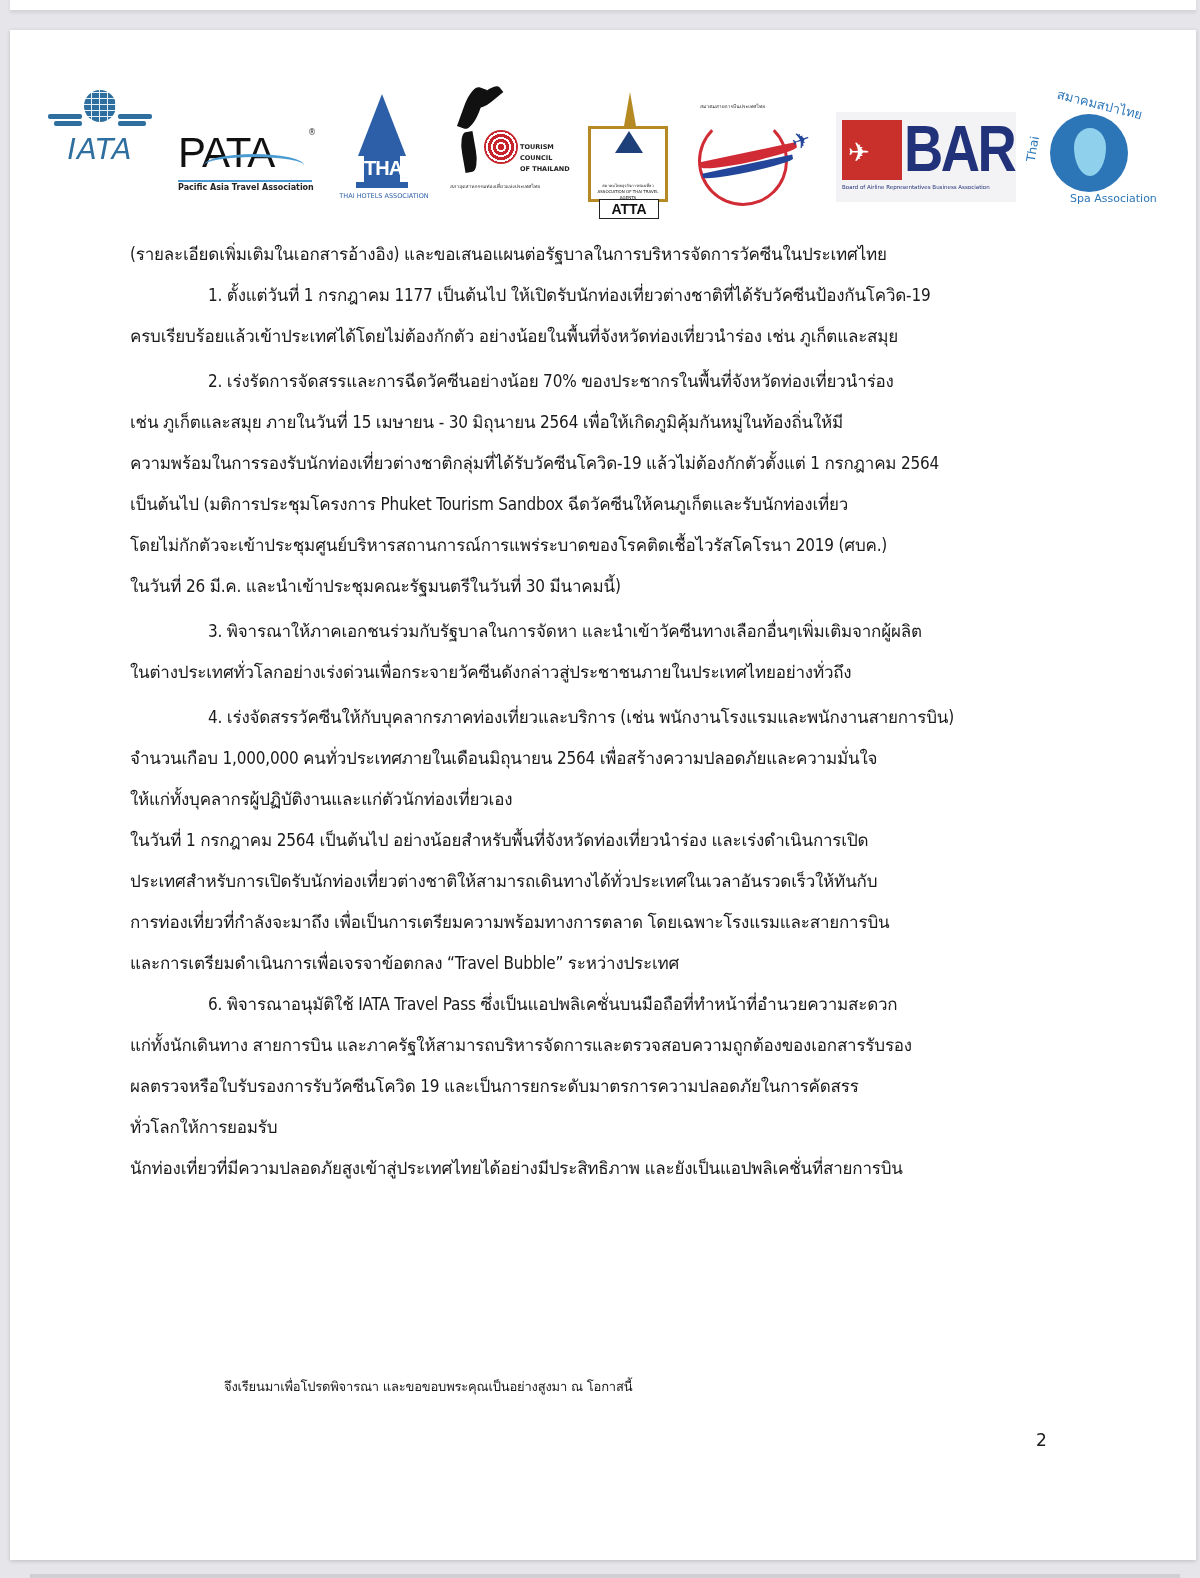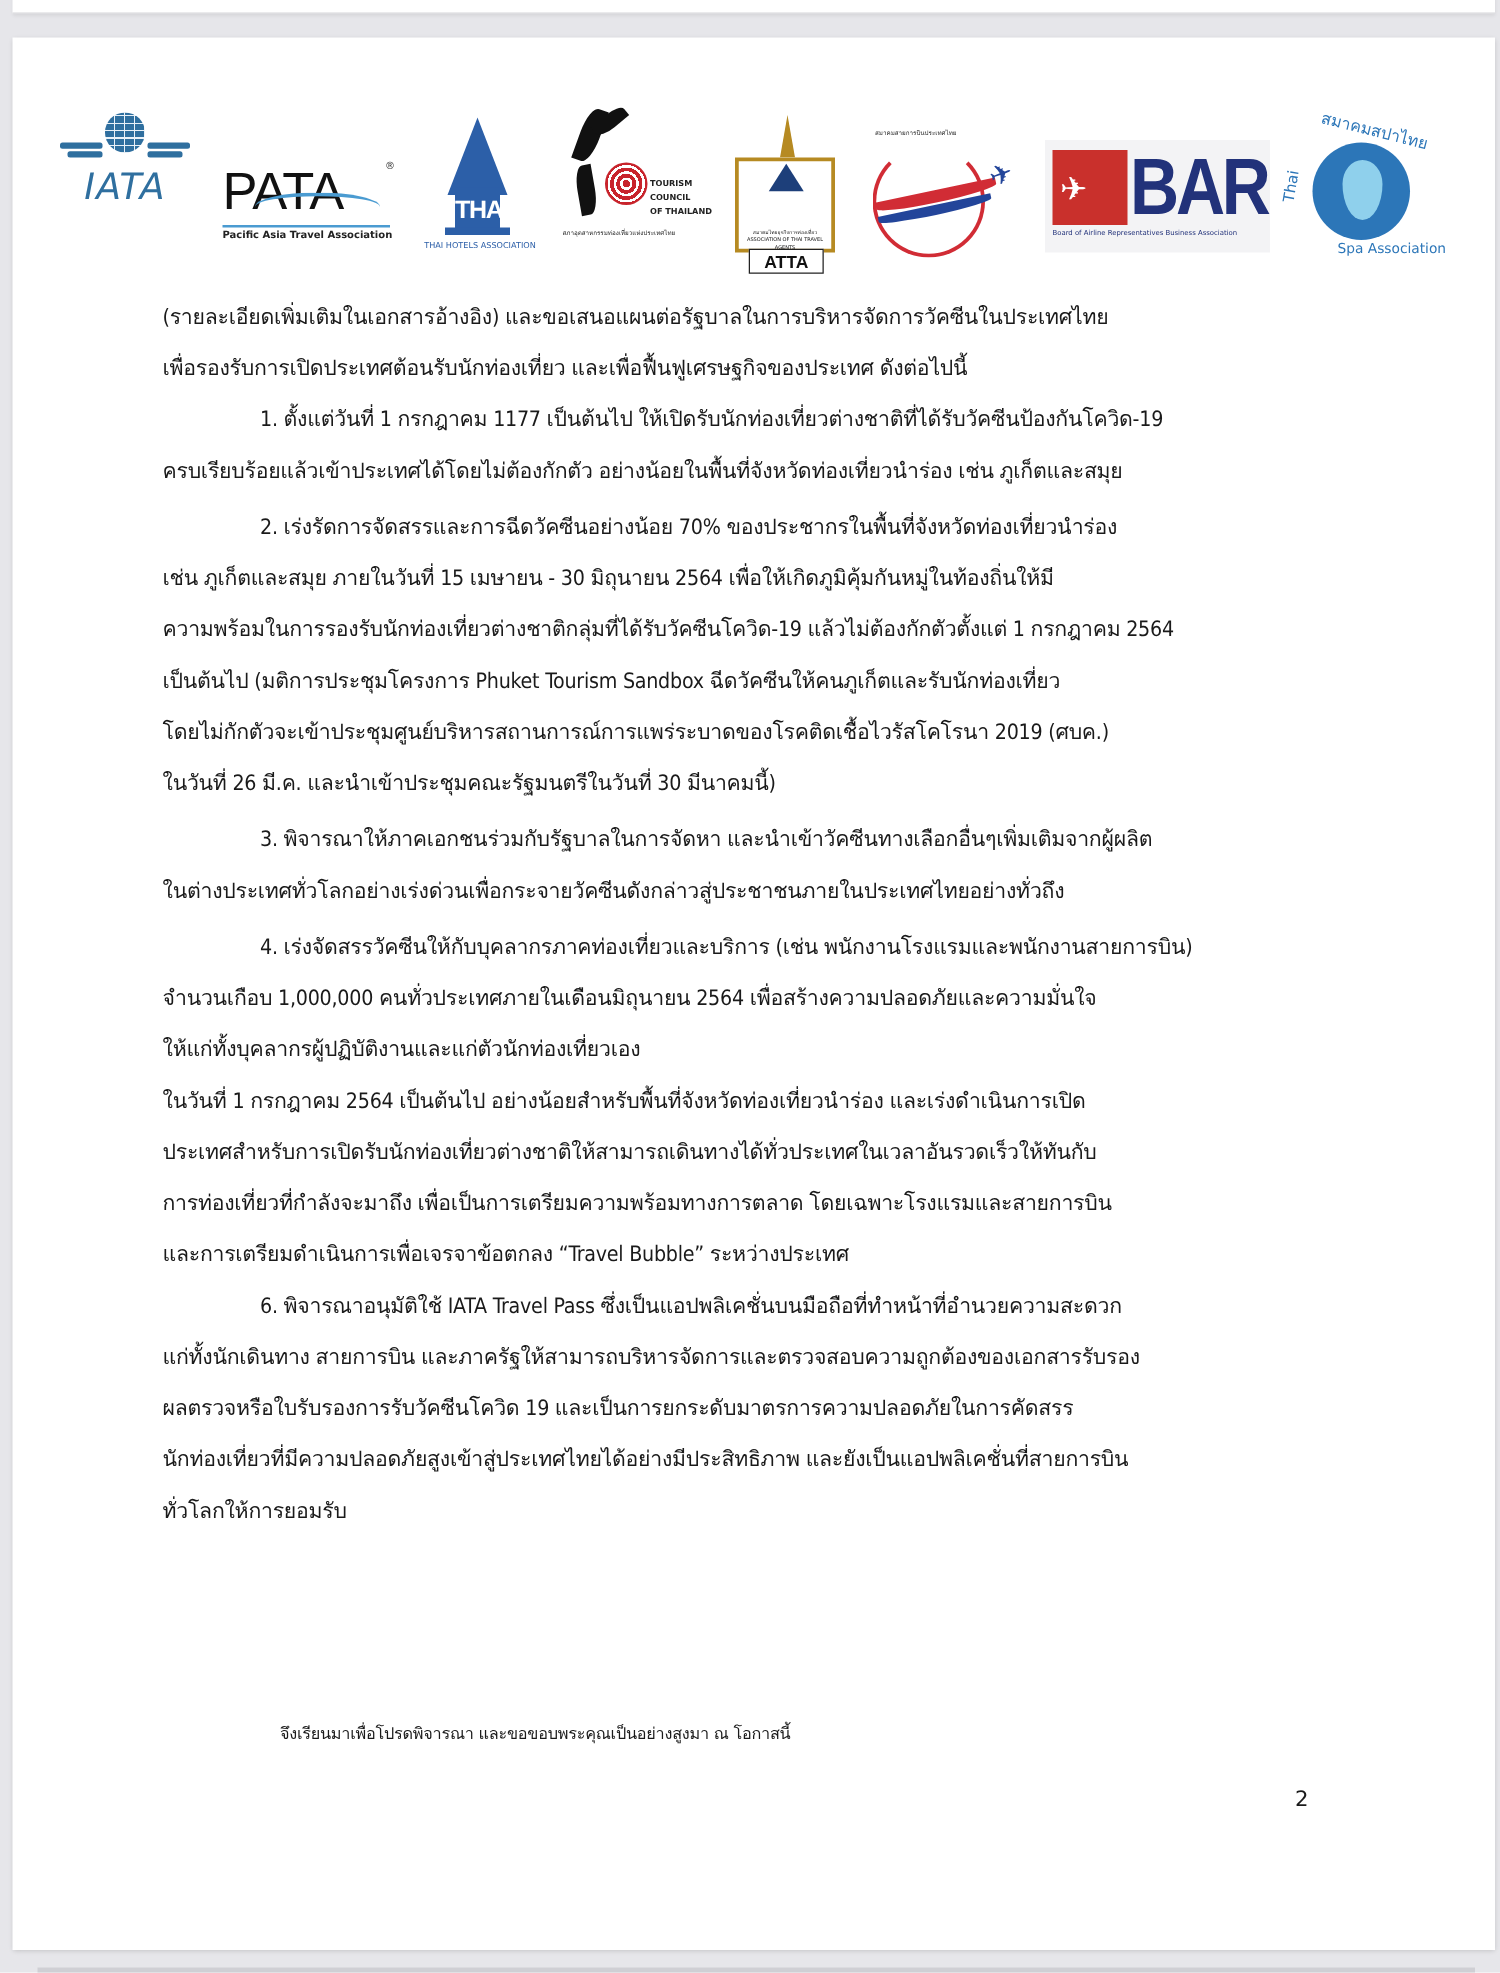--- a/index.html
+++ b/index.html
@@ -162,21 +162,20 @@
       <div class="t1">สมาคมสปาไทย</div>
       <div class="t2">Thai</div>
       <div class="disc"></div>
       <div class="drop"></div>
       <div class="t3">Spa Association</div>
     </div>
   </div>
 
   <div class="content">
     <div class="line">(รายละเอียดเพิ่มเติมในเอกสารอ้างอิง) และขอเสนอแผนต่อรัฐบาลในการบริหารจัดการวัคซีนในประเทศไทย</div>
-    <div class="line">เพื่อรองรับการเปิดประเทศต้อนรับนักท่องเที่ยว และเพื่อฟื้นฟูเศรษฐกิจของประเทศ ดังต่อไปนี้</div>
     <div class="line ind">1. ตั้งแต่วันที่ 1 กรกฎาคม 1177 เป็นต้นไป ให้เปิดรับนักท่องเที่ยวต่างชาติที่ได้รับวัคซีนป้องกันโควิด-19</div>
     <div class="line">ครบเรียบร้อยแล้วเข้าประเทศได้โดยไม่ต้องกักตัว อย่างน้อยในพื้นที่จังหวัดท่องเที่ยวนำร่อง เช่น ภูเก็ตและสมุย</div>
     <div class="gap"></div>
     <div class="line ind">2. เร่งรัดการจัดสรรและการฉีดวัคซีนอย่างน้อย 70% ของประชากรในพื้นที่จังหวัดท่องเที่ยวนำร่อง</div>
     <div class="line">เช่น ภูเก็ตและสมุย ภายในวันที่ 15 เมษายน - 30 มิถุนายน 2564 เพื่อให้เกิดภูมิคุ้มกันหมู่ในท้องถิ่นให้มี</div>
     <div class="line">ความพร้อมในการรองรับนักท่องเที่ยวต่างชาติกลุ่มที่ได้รับวัคซีนโควิด-19 แล้วไม่ต้องกักตัวตั้งแต่ 1 กรกฎาคม 2564</div>
     <div class="line">เป็นต้นไป (มติการประชุมโครงการ Phuket Tourism Sandbox ฉีดวัคซีนให้คนภูเก็ตและรับนักท่องเที่ยว</div>
     <div class="line">โดยไม่กักตัวจะเข้าประชุมศูนย์บริหารสถานการณ์การแพร่ระบาดของโรคติดเชื้อไวรัสโคโรนา 2019 (ศบค.)</div>
     <div class="line">ในวันที่ 26 มี.ค. และนำเข้าประชุมคณะรัฐมนตรีในวันที่ 30 มีนาคมนี้)</div>
     <div class="gap"></div>
@@ -186,21 +185,21 @@
     <div class="line ind">4. เร่งจัดสรรวัคซีนให้กับบุคลากรภาคท่องเที่ยวและบริการ (เช่น พนักงานโรงแรมและพนักงานสายการบิน)</div>
     <div class="line">จำนวนเกือบ 1,000,000 คนทั่วประเทศภายในเดือนมิถุนายน 2564 เพื่อสร้างความปลอดภัยและความมั่นใจ</div>
     <div class="line">ให้แก่ทั้งบุคลากรผู้ปฏิบัติงานและแก่ตัวนักท่องเที่ยวเอง</div>
     <div class="line">ในวันที่ 1 กรกฎาคม 2564 เป็นต้นไป อย่างน้อยสำหรับพื้นที่จังหวัดท่องเที่ยวนำร่อง และเร่งดำเนินการเปิด</div>
     <div class="line">ประเทศสำหรับการเปิดรับนักท่องเที่ยวต่างชาติให้สามารถเดินทางได้ทั่วประเทศในเวลาอันรวดเร็วให้ทันกับ</div>
     <div class="line">การท่องเที่ยวที่กำลังจะมาถึง เพื่อเป็นการเตรียมความพร้อมทางการตลาด โดยเฉพาะโรงแรมและสายการบิน</div>
     <div class="line">และการเตรียมดำเนินการเพื่อเจรจาข้อตกลง “Travel Bubble” ระหว่างประเทศ</div>
     <div class="line ind">6. พิจารณาอนุมัติใช้ IATA Travel Pass ซึ่งเป็นแอปพลิเคชั่นบนมือถือที่ทำหน้าที่อำนวยความสะดวก</div>
     <div class="line">แก่ทั้งนักเดินทาง สายการบิน และภาครัฐให้สามารถบริหารจัดการและตรวจสอบความถูกต้องของเอกสารรับรอง</div>
     <div class="line">ผลตรวจหรือใบรับรองการรับวัคซีนโควิด 19 และเป็นการยกระดับมาตรการความปลอดภัยในการคัดสรร</div>
+    <div class="line">ทั่วโลกให้การยอมรับ</div>
     <div class="line">นักท่องเที่ยวที่มีความปลอดภัยสูงเข้าสู่ประเทศไทยได้อย่างมีประสิทธิภาพ และยังเป็นแอปพลิเคชั่นที่สายการบิน</div>
-    <div class="line">ทั่วโลกให้การยอมรับ</div>
   </div>
 
   <div class="closing">จึงเรียนมาเพื่อโปรดพิจารณา และขอขอบพระคุณเป็นอย่างสูงมา ณ โอกาสนี้</div>
   <div class="pageno">2</div>
 </div>
 
 <div class="next-shadow"></div>
 
 </body></html>

